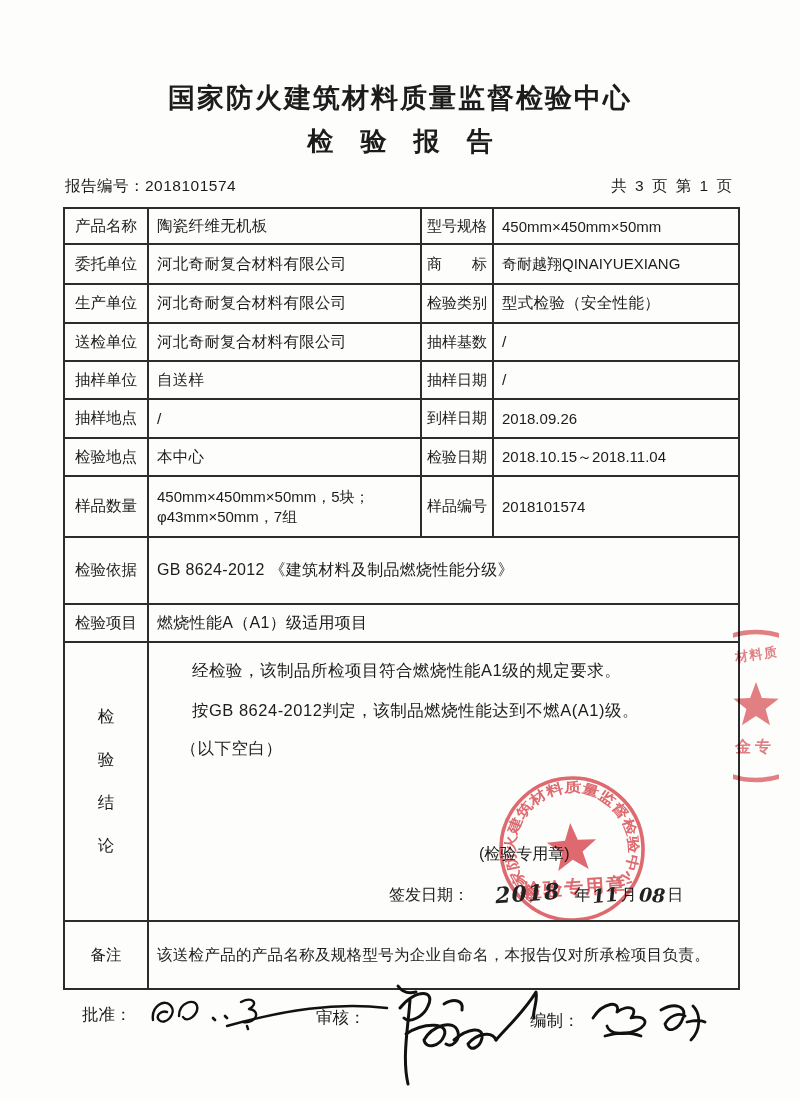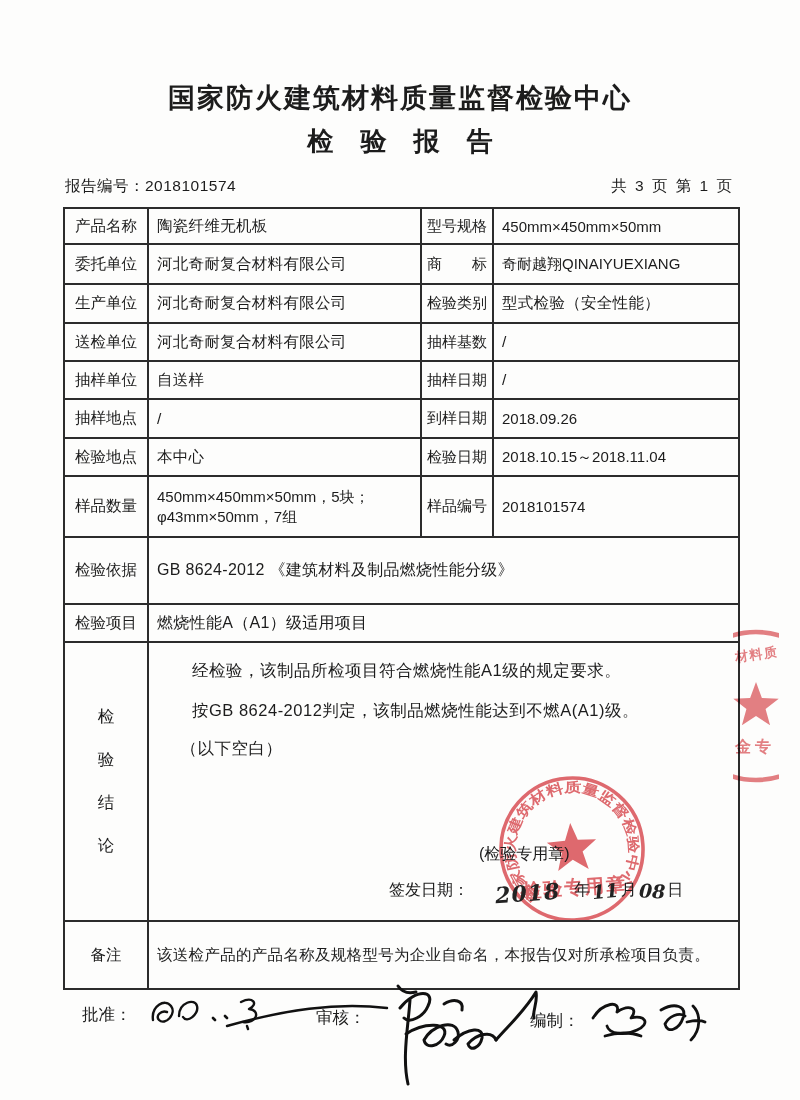--- a/index.html
+++ b/index.html
@@ -54,21 +54,21 @@
   .vlabel { display: flex; flex-direction: column; align-items: center; gap: 21px; font-size: 16.5px; }
   td.concl-body { position: relative; padding: 0; }
   .concl-inner { position: relative; width: 100%; height: 275px; }
   .concl-p { position: absolute; left: 10px; right: 8px; font-size: 16.5px; letter-spacing: 0.5px; }
   .p1 { top: 16px;  text-indent: 2em; }
   .p2 { top: 56px;  text-indent: 2em; }
   .p3 { top: 94px;  text-indent: 1.3em; }
   .seal-note { position: absolute; left: 330px; top: 200px; font-size: 16px; z-index: 3; }
   .issue-line {
     position: absolute; left: 240px; top: 236px; z-index: 3;
-    font-size: 16px; display: flex; align-items: flex-start; white-space: nowrap;
+    font-size: 16px; display: flex; align-items: flex-end; white-space: nowrap;
   }
   .issue-line .gap1 { display: inline-block; width: 26px; }
   .issue-line .gap2 { display: inline-block; width: 14px; }
   .hand {
     font-family: "DejaVu Serif", serif; font-style: italic; font-weight: bold;
     color: #222;
   }
   .hand-year  { font-size: 22px; transform: rotate(-4deg); display: inline-block; letter-spacing: 1px; }
   .hand-month { font-size: 19px; transform: rotate(-6deg); display: inline-block; margin: 0 2px; }
   .hand-day   { font-size: 19px; transform: rotate(3deg);  display: inline-block; margin: 0 2px; }

